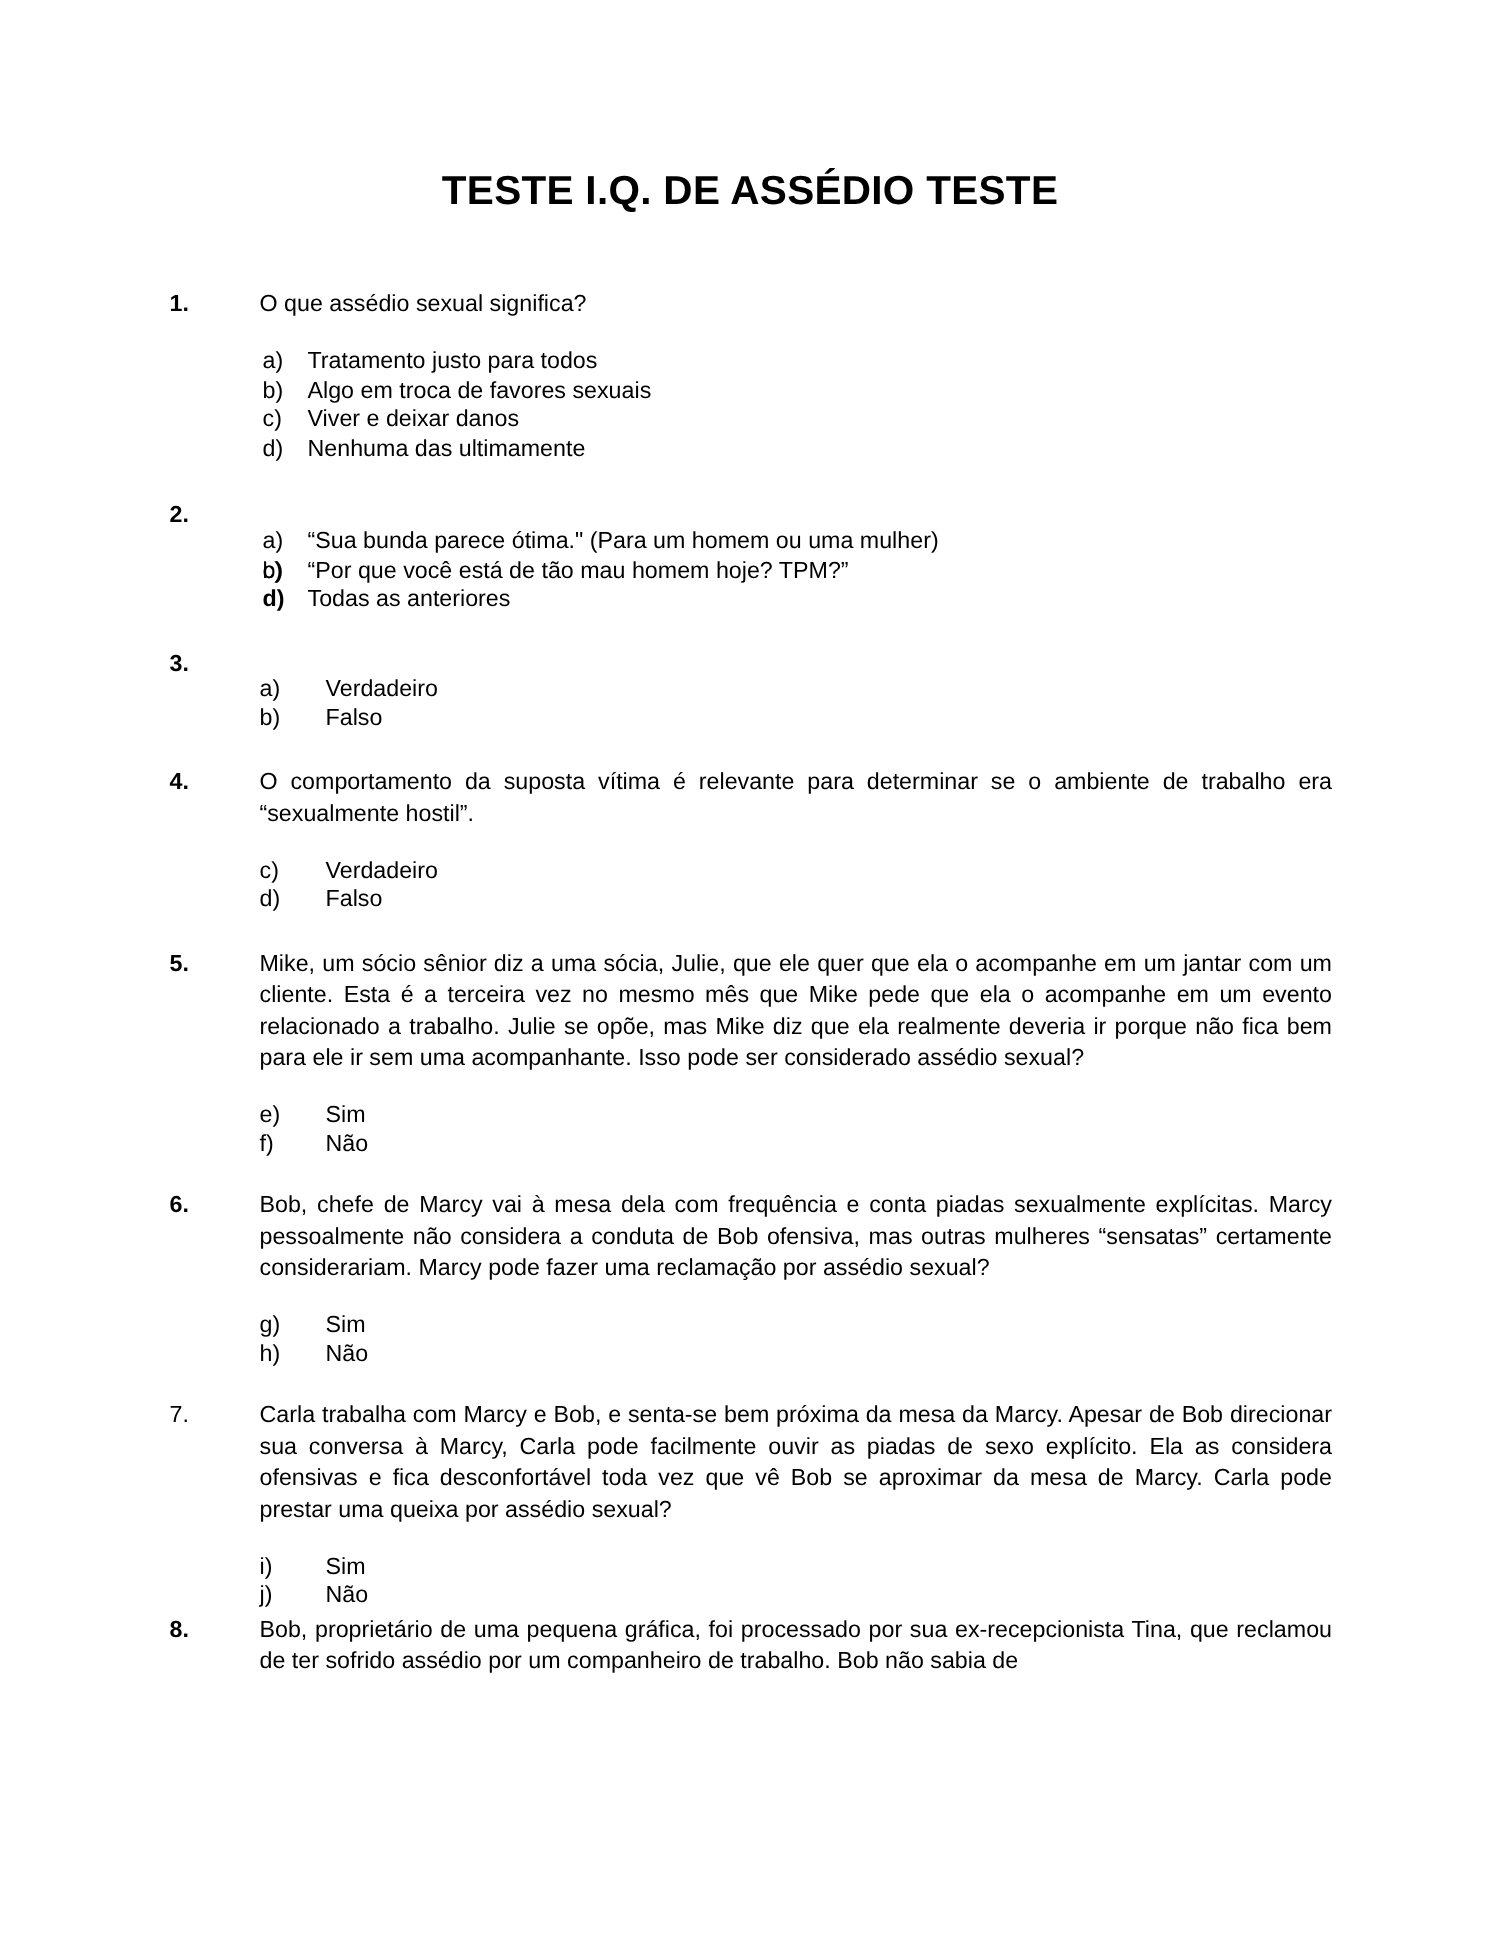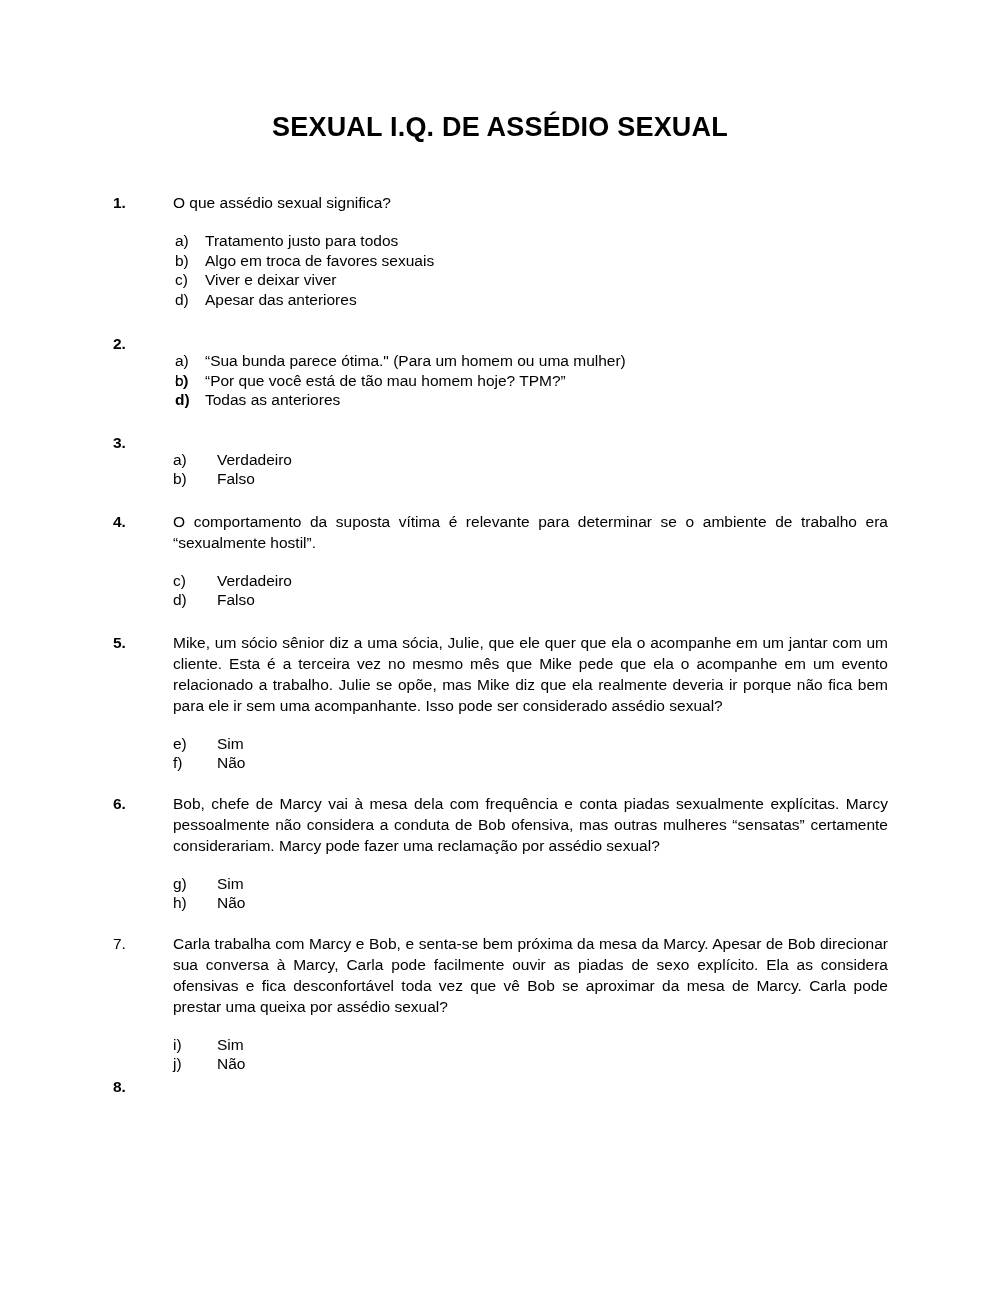--- a/index.html
+++ b/index.html
@@ -85,45 +85,45 @@
   .spacer-22 { height: 22px; }
   .spacer-20 { height: 20px; }
   .spacer-18 { height: 18px; }
   .spacer-2 { height: 2px; }
 </style>
 </head>
 <body>
 
 <div class="page">
 
-  <div class="doc-title">SEXUAL I.Q. DE ASSÉDIO SEXUAL</div>
+  <div class="doc-title">TESTE I.Q. DE ASSÉDIO TESTE</div>
 
   <div class="content">
 
     <div class="qblock">
       <div class="qnum">1.</div>
       <p class="qtext nojustify">O que assédio sexual significa?</p>
     </div>
     <div class="spacer-18"></div>
     <ul class="options opt-list-1">
       <li class="opt">
         <span class="optletter">a)</span>
         <span>Tratamento justo para todos</span>
       </li>
       <li class="opt">
         <span class="optletter">b)</span>
         <span>Algo em troca de favores sexuais</span>
       </li>
       <li class="opt">
         <span class="optletter">c)</span>
-        <span>Viver e deixar viver</span>
+        <span>Viver e deixar danos</span>
       </li>
       <li class="opt">
         <span class="optletter">d)</span>
-        <span>Apesar das anteriores</span>
+        <span>Nenhuma das ultimamente</span>
       </li>
     </ul>
 
     <div class="spacer-24"></div>
 
     <div class="qblock">
       <div class="qnum">2.</div>
     </div>
     <div class="spacer-18"></div>
     <ul class="options opt-list-2">
@@ -230,16 +230,17 @@
       <li class="opt wide">
         <span class="optletter">j)</span>
         <span>Não</span>
       </li>
     </ul>
 
     <div class="spacer-2"></div>
 
     <div class="qblock">
       <div class="qnum">8.</div>
+      <p class="qtext">Bob, proprietário de uma pequena gráfica, foi processado por sua ex-recepcionista Tina, que reclamou de ter sofrido assédio por um companheiro de trabalho. Bob não sabia de</p>
     </div>
 
   </div>
 </div>
 
 </body></html>

